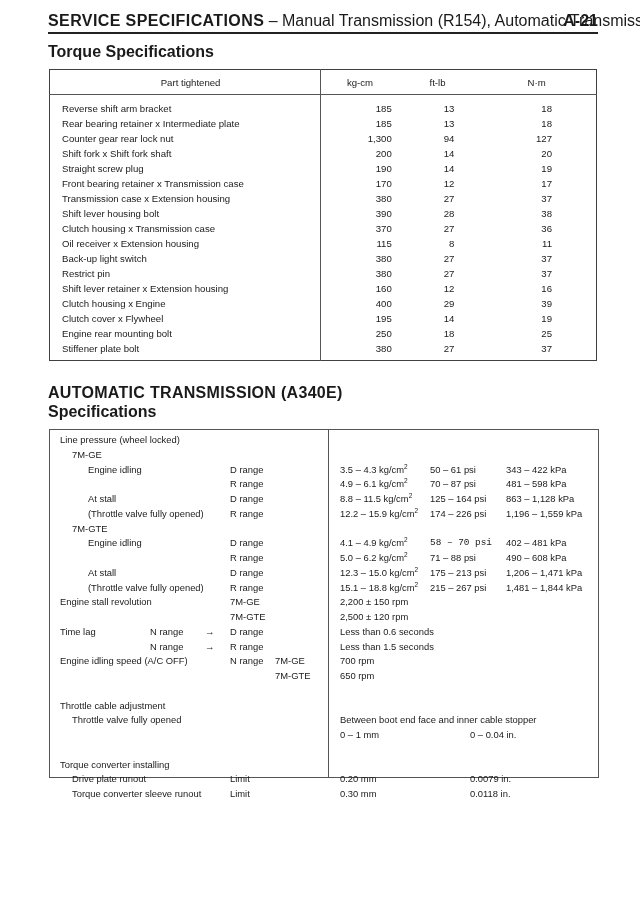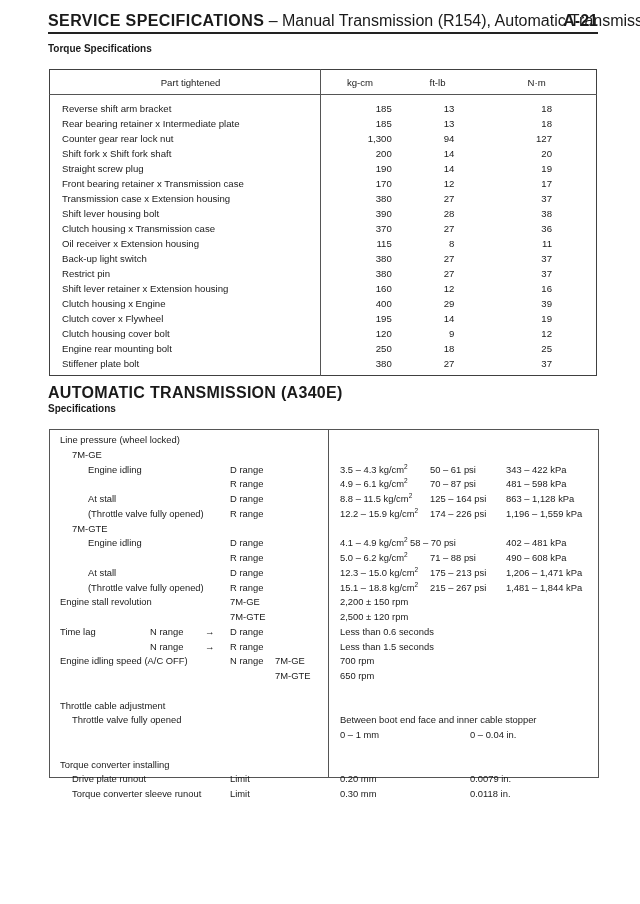--- a/index.html
+++ b/index.html
@@ -3,21 +3,21 @@
 <meta charset="utf-8">
 <style>
   html, body { margin: 0; padding: 0; background: #ffffff; }
   body { width: 640px; height: 904px; position: relative; overflow: hidden;
          font-family: "Liberation Sans", "DejaVu Sans", sans-serif; color: #1a1a1a; }
   .page-header { position: absolute; left: 48px; top: 12px; width: 550px; height: 20px;
                  border-bottom: 2px solid #222; font-size: 16px; white-space: nowrap; }
   .page-header .hd-strong { font-weight: bold; letter-spacing: 0.4px; }
   .page-header .hd-rest { font-weight: normal; }
   .page-header .hd-page { position: absolute; right: 0; top: 0; font-weight: bold; }
-  .section-title { position: absolute; left: 48px; font-weight: bold; font-size: 10px; }
+  .section-title { position: absolute; left: 48px; font-weight: bold; font-size: 16px; }
   .big-title { position: absolute; left: 48px; font-weight: bold; font-size: 16px; letter-spacing: 0.3px; }
 
   
   .torque-table { position: absolute; left: 49px; top: 69px; width: 548px; border: 1px solid #404040;
                   border-collapse: collapse; font-size: 9.6px; }
   .torque-table th { font-weight: normal; height: 22px; border-bottom: 1px solid #555; text-align: center; }
   .torque-table td { height: 15px; padding: 0; }
   .torque-table .c-part { width: 272px; padding-left: 12px; text-align: left; border-right: 1px solid #555; }
   .torque-table th.c-part { text-align: center; }
   .torque-table .c-kg { width: 74px; text-align: right; padding-right: 6px; }
@@ -139,26 +139,20 @@
         <td class="c-ft">29</td>
         <td class="c-nm">39</td>
       </tr>
       <tr>
         <td class="c-part">Clutch cover  x  Flywheel</td>
         <td class="c-kg">195</td>
         <td class="c-ft">14</td>
         <td class="c-nm">19</td>
       </tr>
       <tr>
-        <td class="c-part">Clutch housing cover bolt</td>
-        <td class="c-kg">120</td>
-        <td class="c-ft">9</td>
-        <td class="c-nm">12</td>
-      </tr>
-      <tr>
         <td class="c-part">Engine rear mounting bolt</td>
         <td class="c-kg">250</td>
         <td class="c-ft">18</td>
         <td class="c-nm">25</td>
       </tr>
       <tr class="last">
         <td class="c-part">Stiffener plate bolt</td>
         <td class="c-kg">380</td>
         <td class="c-ft">27</td>
         <td class="c-nm">37</td>
@@ -204,21 +198,21 @@
       <span style="left: 380px;">174 – 226 psi</span>
       <span style="left: 456px;">1,196 – 1,559 kPa</span>
     </div>
     <div class="spec-row" style="top: 90.5px;">
       <span style="left: 22px;">7M-GTE</span>
     </div>
     <div class="spec-row" style="top: 105.25px;">
       <span style="left: 38px;">Engine idling</span>
       <span style="left: 180px;">D range</span>
       <span style="left: 290px;"><span style="left: 290px; position: static;">4.1 – 4.9 kg/cm</span><sup style="position: static;">2</sup></span>
-      <span style="left: 360px;">58 – 70 psi</span>
+      <span style="left: 380px; font-family: Liberation Mono, monospace;">58 – 70 psi</span>
       <span style="left: 456px;">402 – 481 kPa</span>
     </div>
     <div class="spec-row" style="top: 120px;">
       <span style="left: 180px;">R range</span>
       <span style="left: 290px;"><span style="left: 290px; position: static;">5.0 – 6.2 kg/cm</span><sup style="position: static;">2</sup></span>
       <span style="left: 380px;">71 – 88 psi</span>
       <span style="left: 456px;">490 – 608 kPa</span>
     </div>
     <div class="spec-row" style="top: 134.75px;">
       <span style="left: 38px;">At stall</span>

